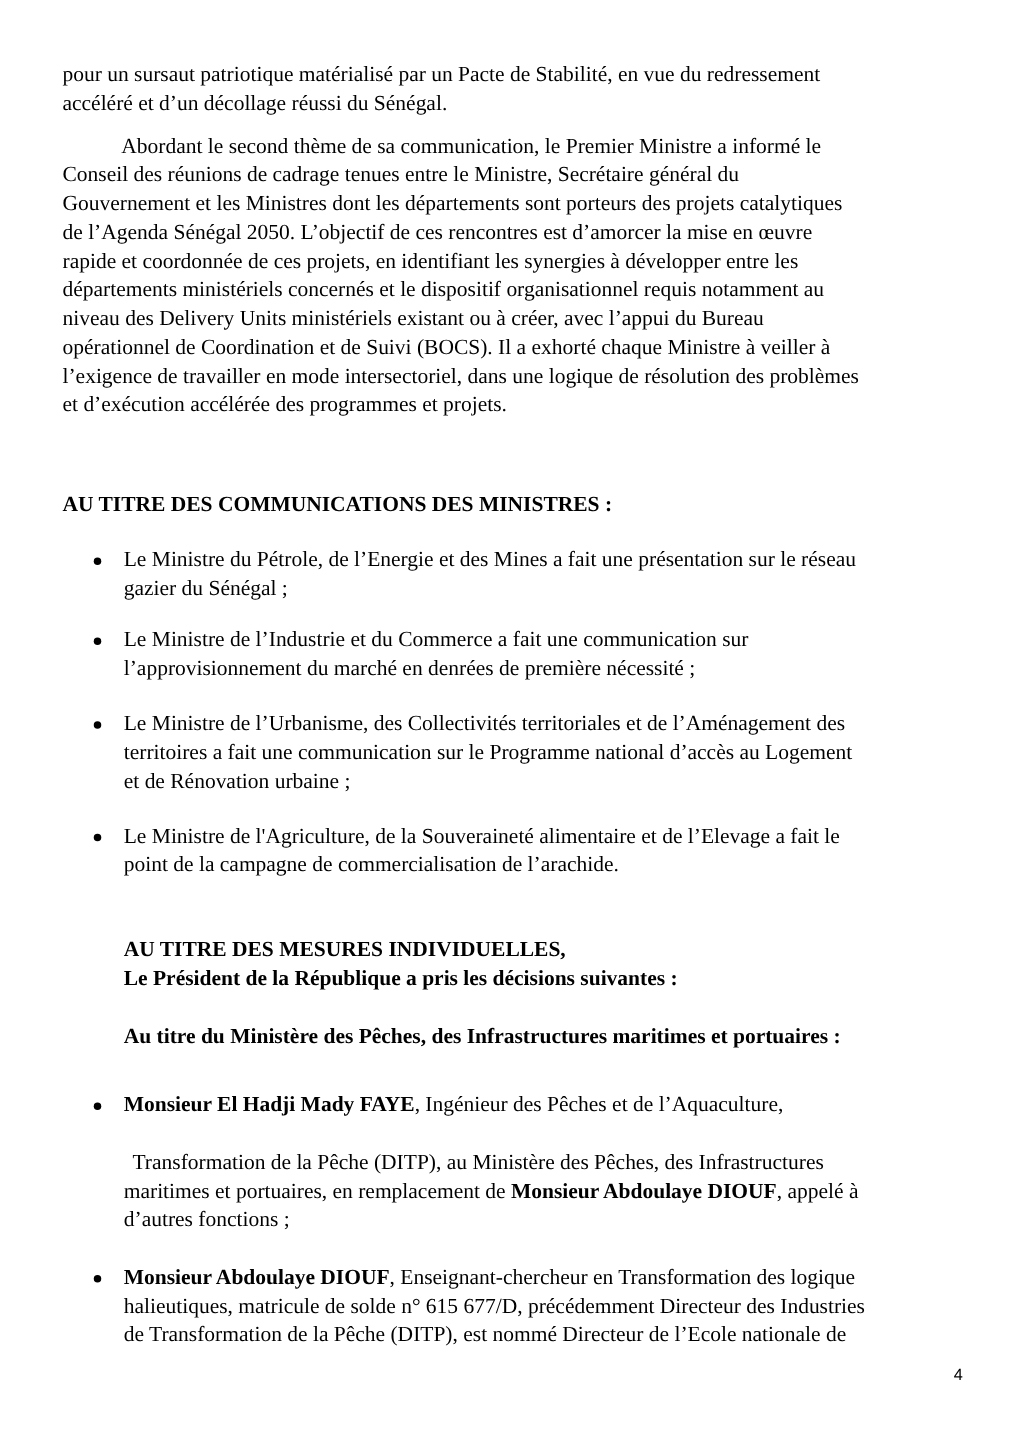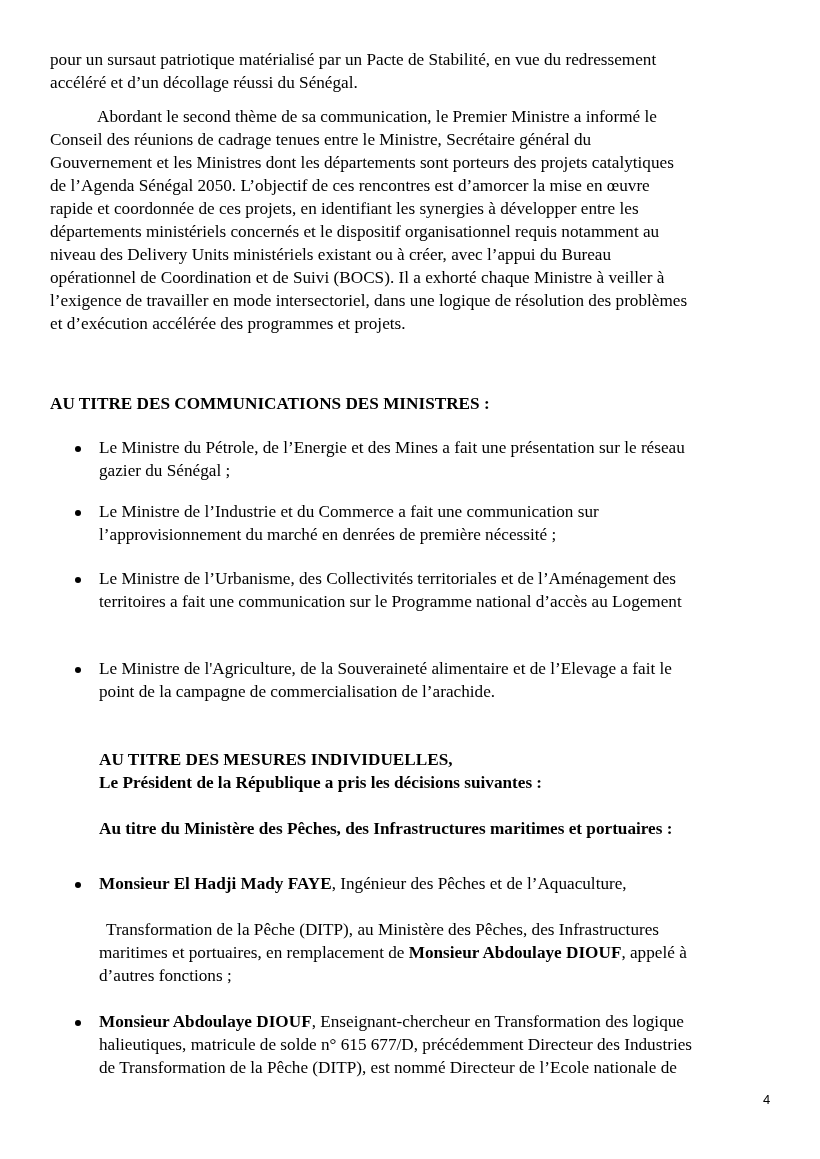--- a/index.html
+++ b/index.html
@@ -37,20 +37,21 @@
   <div class="line" style="left:99px; top:437px;">Le Ministre du Pétrole, de l’Energie et des Mines a fait une présentation sur le réseau</div>
   <div class="line" style="left:99px; top:460px;">gazier du Sénégal ;</div>
 
   <div class="bullet" style="left:75px; top:510px;"></div>
   <div class="line" style="left:99px; top:501px;">Le Ministre de l’Industrie et du Commerce a fait une communication sur</div>
   <div class="line" style="left:99px; top:524px;">l’approvisionnement du marché en denrées de première nécessité ;</div>
 
   <div class="bullet" style="left:75px; top:577px;"></div>
   <div class="line" style="left:99px; top:568px;">Le Ministre de l’Urbanisme, des Collectivités territoriales et de l’Aménagement des</div>
   <div class="line" style="left:99px; top:591px;">territoires a fait une communication sur le Programme national d’accès au Logement</div>
+  <div class="line" style="left:99px; top:614px;">et de Rénovation urbaine ;</div>
 
   <div class="bullet" style="left:75px; top:667px;"></div>
   <div class="line" style="left:99px; top:658px;">Le Ministre de l'Agriculture, de la Souveraineté alimentaire et de l’Elevage a fait le</div>
   <div class="line" style="left:99px; top:681px;">point de la campagne de commercialisation de l’arachide.</div>
 
   <div class="line bold" style="left:99px; top:772px;">Le Président de la République a pris les décisions suivantes :</div>
   <div class="line bold" style="left:99px; top:749px;">AU TITRE DES MESURES INDIVIDUELLES,</div>
   <div class="line bold" style="left:99px; top:818px;">Au titre du Ministère des Pêches, des Infrastructures maritimes et portuaires :</div>
 
   <div class="bullet" style="left:75px; top:882px;"></div>

